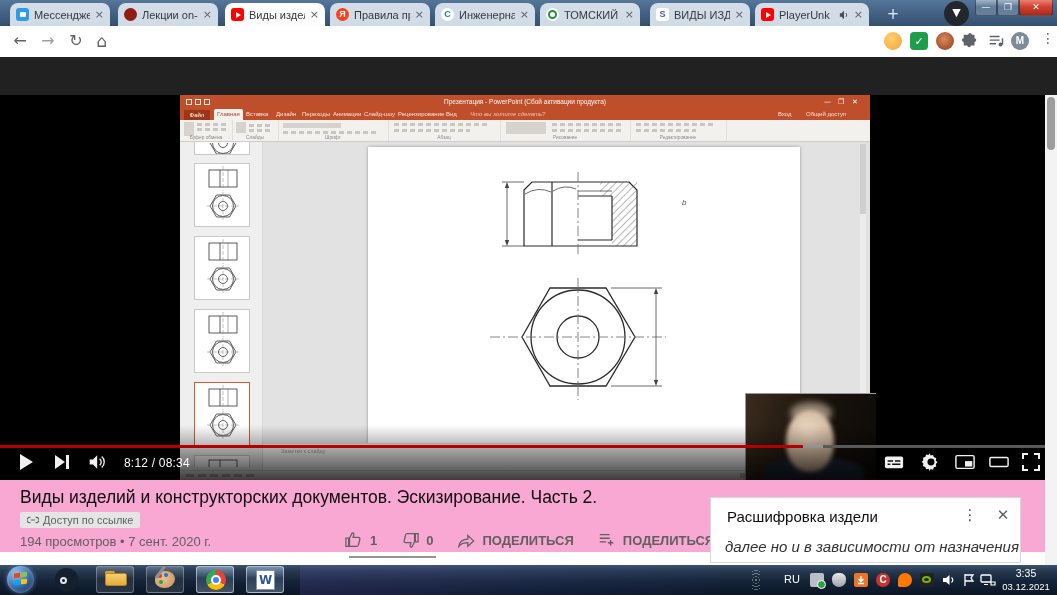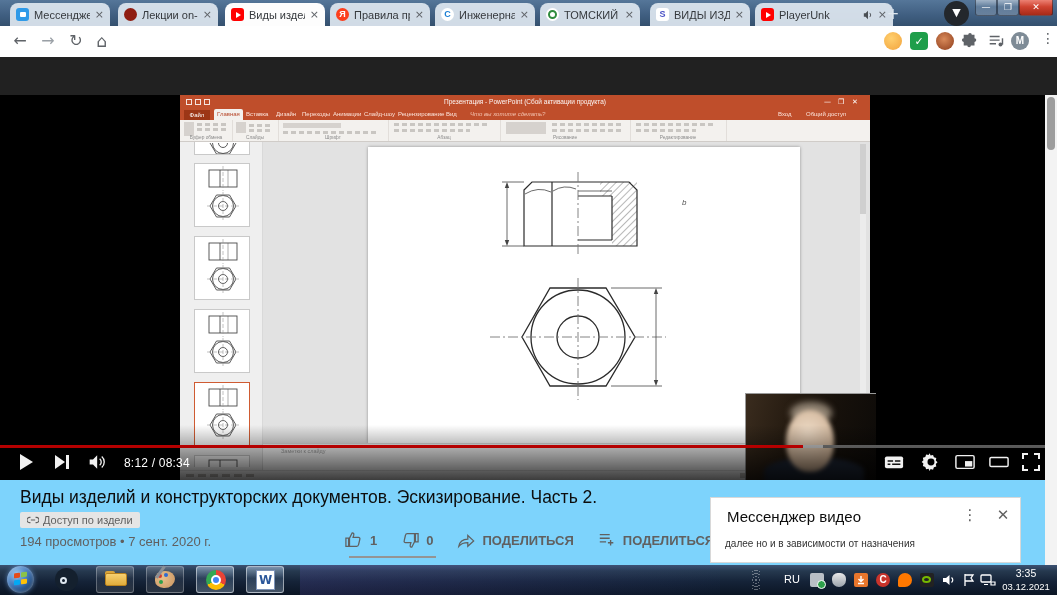--- a/index.html
+++ b/index.html
@@ -96,30 +96,30 @@
 
   
   #progress{left:0;top:350px;width:1045px;height:3px;background:#7e7e7e;}
   #prog-buffer{left:0;top:0;width:823px;height:3px;background:#cfcfcf;}
   #prog-played{left:0;top:0;width:803px;height:3px;background:#f00;}
   #controls{left:0;top:330px;width:1045px;height:55px;background:linear-gradient(180deg,rgba(0,0,0,0) 0%,rgba(0,0,0,.75) 100%);}
   .cic{top:27px;width:20px;height:20px;color:#f1f1f1;}
   #ptime{left:124px;top:31px;color:#fff;font-size:12px;letter-spacing:.2px;}
 
   
-  #belowfold{left:0;top:480px;width:1057px;height:85px;background:#7dd3fc;}
+  #belowfold{left:0;top:480px;width:1057px;height:72px;background:#f9a8d4;}
   #vtitle{left:20px;top:7px;width:680px;font-size:17.5px;color:#0d0d0d;}
   #vbadge{left:20px;top:32px;display:inline-flex;align-items:center;gap:4px;background:#e5e5e5;border-radius:2px;padding:2px 7px;font-size:11px;color:#606060;}
   #vmeta{left:20px;top:54px;font-size:13px;color:#606060;}
   #actions{left:345px;top:48px;height:24px;display:flex;align-items:center;gap:24px;color:#606060;font-size:13px;font-weight:bold;}
   .act{display:flex;align-items:center;gap:7px;}
   #sentiment{left:349px;top:76px;width:87px;height:2px;background:#949494;}
   #transcript{left:710px;top:17px;width:311px;height:66px;background:#fff;border:1px solid #d8d8d8;box-sizing:border-box;}
   #tr-title{left:16px;top:10px;font-size:15px;color:#0d0d0d;}
-  #tr-line{left:14px;top:40px;font-size:10px;color:#333;}
+  #tr-line{left:14px;top:40px;font-size:15px;color:#333;font-style:italic;}
   .trbtn{top:8px;width:18px;height:18px;color:#606060;text-align:center;font-size:15px;line-height:18px;}
 
   
   #pgscroll{left:1045px;top:95px;width:12px;height:470px;background:#f3f3f3;}
   #pgscroll div{position:absolute;left:2px;top:2px;width:8px;height:53px;background:#9d9d9d;border-radius:4px;}
 
   
   #taskbar{left:0;top:565px;width:1057px;height:30px;background:linear-gradient(180deg,#3c5273 0%,#26394f 20%,#152338 55%,#0b1524 100%);}
   #taskbar::before{content:"";position:absolute;left:300px;top:0;width:420px;height:30px;background:linear-gradient(100deg,rgba(110,90,200,.18),rgba(30,60,120,.05));}
   .orb{left:7px;top:1px;width:27px;height:27px;border-radius:50%;background:radial-gradient(circle at 35% 30%,#9cc8f0 0%,#3d74b8 45%,#16365e 78%,#0a1c36 100%);box-shadow:0 0 5px rgba(120,180,255,.55),inset 0 0 4px rgba(255,255,255,.5);}
@@ -178,21 +178,21 @@
     <div class="tab abs" style="left:540px">
         <span class="fav fav-green"></span>
         <span class="tab-t">ТОМСКИЙ</span>
         <span class="tab-x glyph">×</span>
       </div>
     <div class="tab abs" style="left:650px">
         <span class="fav fav-stepik">S</span>
         <span class="tab-t">ВИДЫ ИЗДЕЛ</span>
         <span class="tab-x glyph">×</span>
       </div>
-    <div class="tab abs" style="left:755px;width:138px">
+    <div class="tab abs" style="left:755px;width:114px">
         <span class="fav fav-yt"></span>
         <span class="tab-t">PlayerUnk</span>
       <svg width="10" height="10" viewBox="0 0 12 12">
           <path d="M1 4h2l3-3v10L3 8H1z" fill="#4a4f54"></path>
           <path d="M8 3.5c1.6 1.3 1.6 3.7 0 5" stroke="#4a4f54" fill="none" stroke-width="1.1"></path>
         </svg>
       <span class="tab-x glyph">×</span>
       </div>
     <div class="newtab-btn abs glyph">+</div>
     <div class="media-btn abs glyph">▼</div>
@@ -551,21 +551,21 @@
         </svg>
     </div>
   </div>
 
   <div id="belowfold" class="abs">
     <div id="vtitle" class="abs">Виды изделий и конструкторских документов. Эскизирование. Часть 2.</div>
     <div id="vbadge" class="abs">
       <svg width="12" height="8" viewBox="0 0 14 8">
           <path d="M4 1h-1a3 3 0 000 6h1M10 1h1a3 3 0 010 6h-1M4.5 4h5" stroke="#606060" stroke-width="1.3" fill="none"></path>
         </svg>
-      <span>Доступ по издели</span>
+      <span>Доступ по ссылке</span>
     </div>
     <div id="vmeta" class="abs">194 просмотров • 7 сент. 2020 г.</div>
     <div id="actions" class="abs">
       <div class="act">
         <svg width="18" height="18" viewBox="0 0 20 20">
             <path d="M1 8h3v9H1zM5 17V8l3-6c1.5 0 2.1 1 1.7 2.6L9 7h6c1 0 1.8 1 1.5 2l-1.4 6c-.2 1.1-1 2-2.1 2z" fill="none" stroke="#606060" stroke-width="1.4"></path>
           </svg>
         <span>1</span>
       </div>
       <div class="act">
@@ -590,21 +590,21 @@
         <svg width="18" height="6" viewBox="0 0 18 6">
             <circle cx="3" cy="3" r="1.6" fill="#606060"></circle>
             <circle cx="9" cy="3" r="1.6" fill="#606060"></circle>
             <circle cx="15" cy="3" r="1.6" fill="#606060"></circle>
           </svg>
       </div>
     </div>
     <div id="sentiment" class="abs"></div>
 
     <div id="transcript" class="abs">
-      <div id="tr-title" class="abs">Мессенджер видео</div>
+      <div id="tr-title" class="abs">Расшифровка издели</div>
       <div class="trbtn abs glyph" style="left:250px">⋮</div>
       <div class="trbtn abs glyph" style="left:283px">✕</div>
       <div id="tr-line" class="abs">далее но и в зависимости от назначения</div>
     </div>
   </div>
 
   <div id="pgscroll" class="abs">
       <div></div>
     </div>
 

